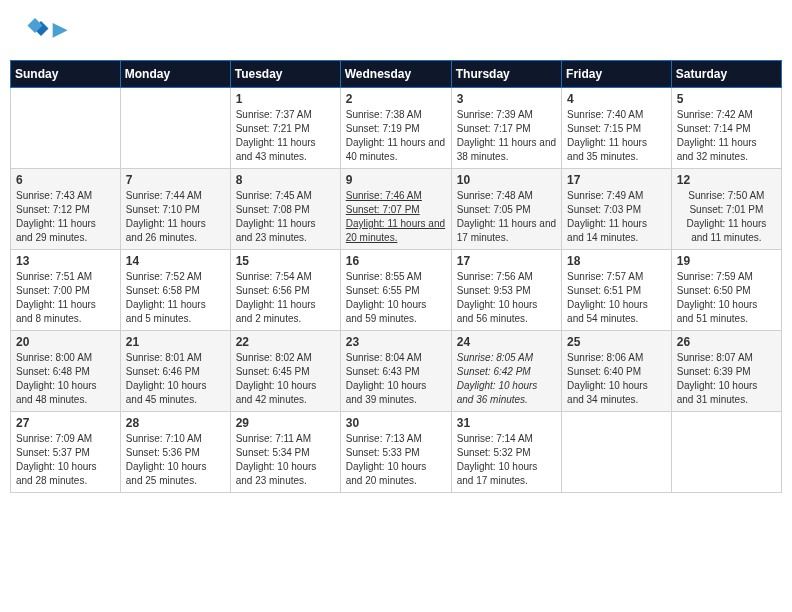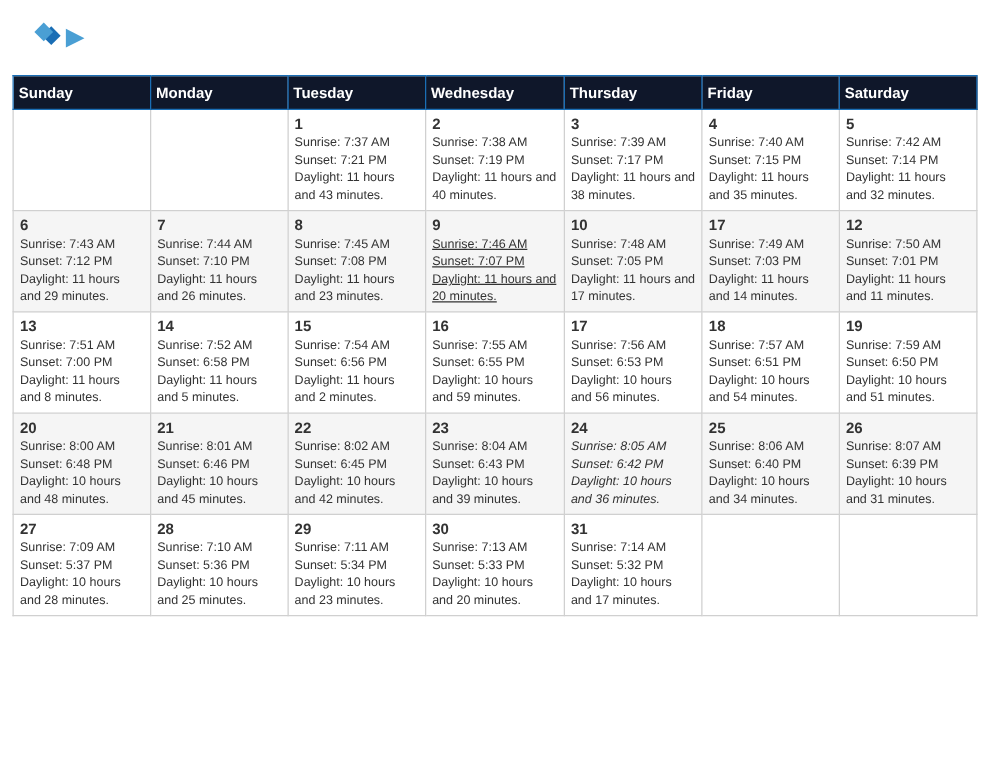--- a/index.html
+++ b/index.html
@@ -191,21 +191,21 @@
 Daylight: 11 hours and 17 minutes.</div>
         </td>
         <td>
           <span class="day-number">17</span>
           <div class="day-info" style="white-space: pre-line;">Sunrise: 7:49 AM
 Sunset: 7:03 PM
 Daylight: 11 hours and 14 minutes.</div>
         </td>
         <td>
           <span class="day-number">12</span>
-          <div class="day-info" style="white-space: pre-line;">Sunrise: 7:50 AM
+          <div class="day-info" style="white-space: pre-line; text-align: center;">Sunrise: 7:50 AM
 Sunset: 7:01 PM
 Daylight: 11 hours and 11 minutes.</div>
         </td>
       </tr>
       <tr>
         <td>
           <span class="day-number">13</span>
           <div class="day-info" style="white-space: pre-line;">Sunrise: 7:51 AM
 Sunset: 7:00 PM
 Daylight: 11 hours and 8 minutes.</div>
@@ -217,28 +217,28 @@
 Daylight: 11 hours and 5 minutes.</div>
         </td>
         <td>
           <span class="day-number">15</span>
           <div class="day-info" style="white-space: pre-line;">Sunrise: 7:54 AM
 Sunset: 6:56 PM
 Daylight: 11 hours and 2 minutes.</div>
         </td>
         <td>
           <span class="day-number">16</span>
-          <div class="day-info" style="white-space: pre-line;">Sunrise: 7:55 AM
+          <div class="day-info" style="white-space: pre-line;">Sunrise: 8:55 AM
 Sunset: 6:55 PM
 Daylight: 10 hours and 59 minutes.</div>
         </td>
         <td>
           <span class="day-number">17</span>
           <div class="day-info" style="white-space: pre-line;">Sunrise: 7:56 AM
-Sunset: 6:53 PM
+Sunset: 9:53 PM
 Daylight: 10 hours and 56 minutes.</div>
         </td>
         <td>
           <span class="day-number">18</span>
           <div class="day-info" style="white-space: pre-line;">Sunrise: 7:57 AM
 Sunset: 6:51 PM
 Daylight: 10 hours and 54 minutes.</div>
         </td>
         <td>
           <span class="day-number">19</span>

